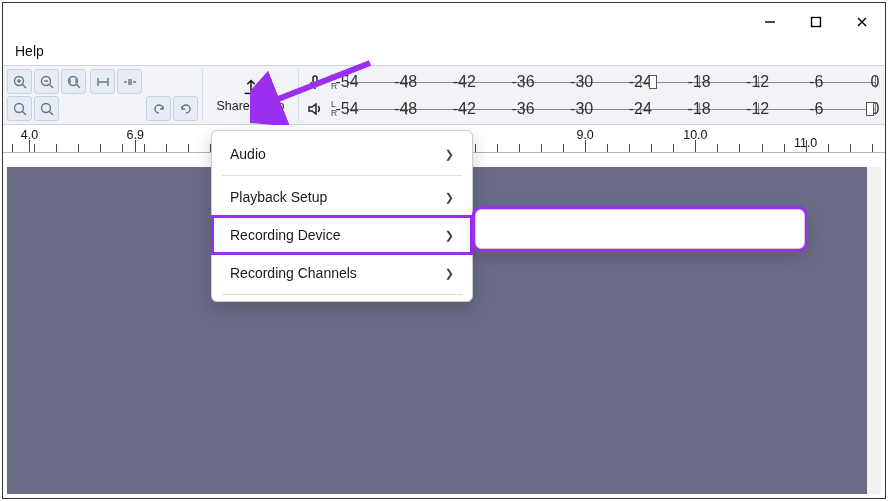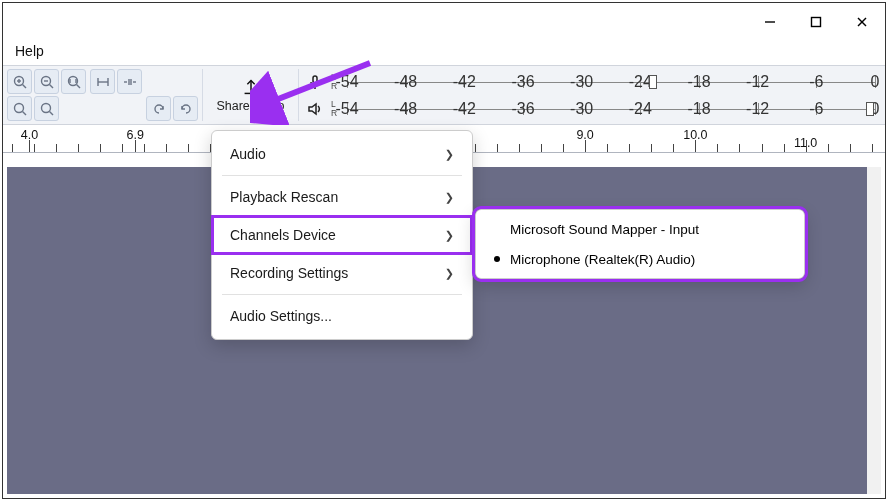--- a/index.html
+++ b/index.html
@@ -305,45 +305,37 @@
 </div>
 </div>
 
 <div class="dropdown">
   <div class="menu-item">
     <span>Audio</span>
     <span class="arrow">❯</span>
   </div>
   <div class="menu-sep"></div>
   <div class="menu-item">
-    <span>Playback Rescan</span>
+    <span>Playback Setup</span>
     <span class="arrow">❯</span>
   </div>
   <div class="menu-item highlighted">
-    <span>Channels Device</span>
+    <span>Recording Device</span>
     <span class="arrow">❯</span>
   </div>
   <div class="menu-item">
-    <span>Recording Settings</span>
+    <span>Recording Channels</span>
     <span class="arrow">❯</span>
   </div>
   <div class="menu-sep"></div>
-  <div class="menu-item">
-    <span>Audio Settings...</span>
-  </div>
 </div>
 
 <div class="submenu">
   <div class="sub-item">
     <span class="bullet none"></span>
-    <span>Microsoft Sound Mapper - Input</span>
-  </div>
-  <div class="sub-item">
-    <span class="bullet"></span>
-    <span>Microphone (Realtek(R) Audio)</span>
   </div>
 </div>
 
 <svg class="annot-arrow" width="140" height="70">
   <defs>
       <marker id="ah" markerWidth="12" markerHeight="12" refX="2" refY="5" orient="auto">
     <path d="M0,0 L10,5 L0,10 Z" fill="#9a2ff0"></path>
       </marker>
     </defs>
   <line x1="120" y1="8" x2="18" y2="48" stroke="#9a2ff0" stroke-width="6" marker-end="url(#ah)"></line>

